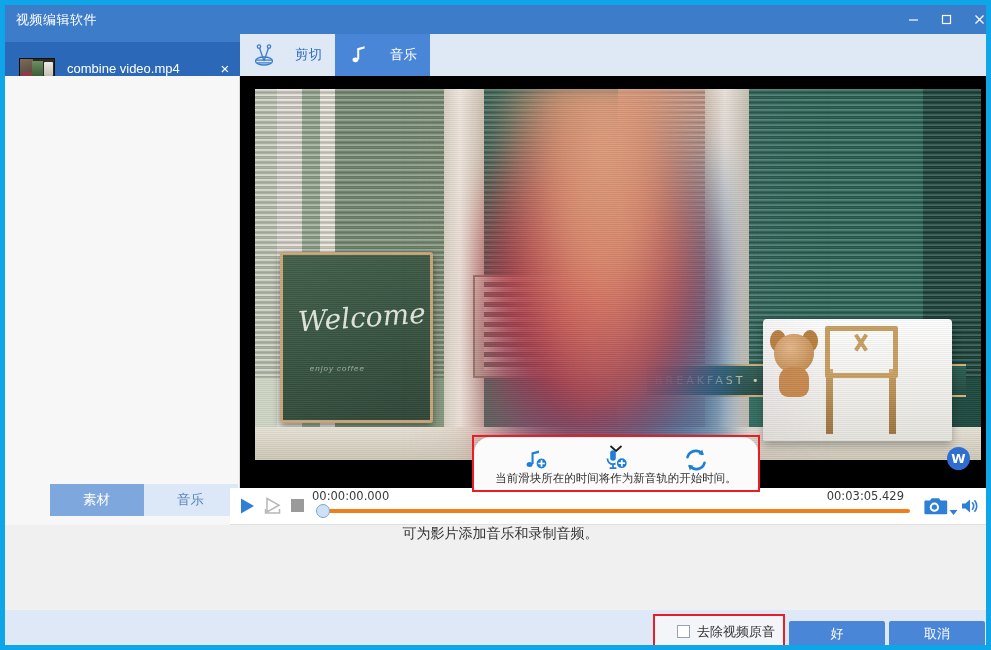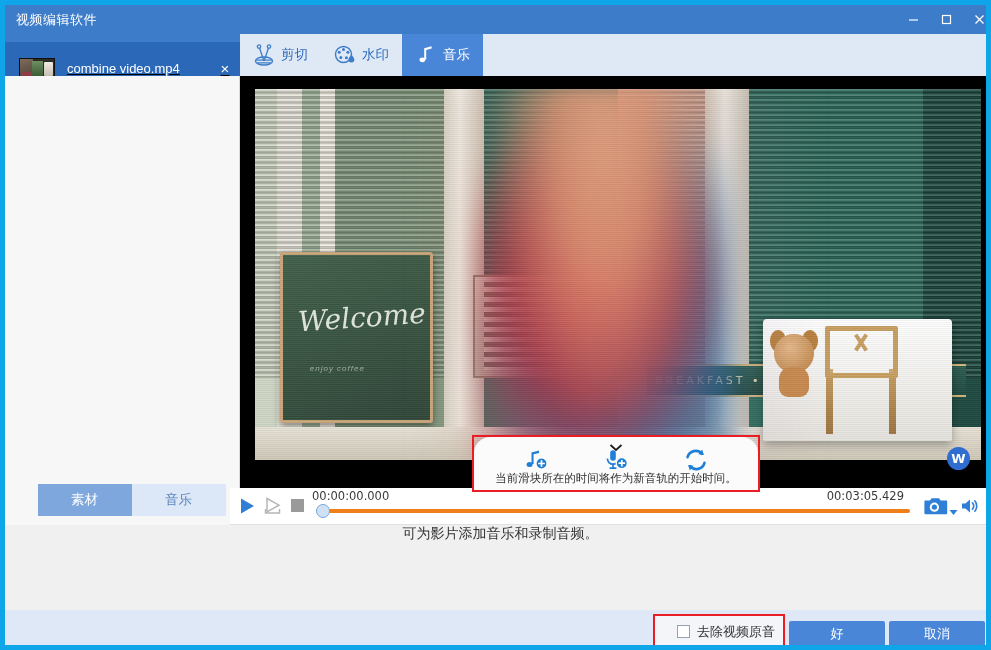--- a/index.html
+++ b/index.html
@@ -48,21 +48,21 @@
     position: absolute; left: 0; top: 29px;
     width: 991px; height: 42px;
     background: #3d7cc9;
   }
 
   
   .filetab {
     position: absolute; left: 0; top: 8px;
     width: 235px; height: 53px;
     background: #2c68b8;
-    display: flex; align-items: center; text-decoration: underline;
+    display: flex; align-items: center;
   }
   .filetab-thumb {
     width: 36px; height: 21px;
     margin-left: 14px;
     background: #2b2b25;
     border: 1px solid #111;
     position: relative; overflow: hidden;
     flex: 0 0 auto;
   }
   .filetab-thumb .t-a { position:absolute; left:0; top:0; width:38%; height:100%;
@@ -89,40 +89,40 @@
   .ftabs {
     position: absolute; left: 235px; top: 0;
     width: 756px; height: 42px;
     background: #dfe9f6;
     display: flex; align-items: stretch;
   }
   .ftab {
     height: 42px;
     display: flex; align-items: center;
     padding: 0 13px 0 11px;
-    gap: 4px;
+    gap: 18px;
     color: #2f6cc0;
     font-size: 13.5px;
     white-space: nowrap;
   }
   .ftab .ic { width: 26px; height: 26px; display:flex; align-items:center; justify-content:center; flex:0 0 auto;}
   .ftab .ic svg { display:block; }
   .ftab.active { background: #4a86d8; color: #ffffff; }
   .ftab-label { line-height: 1; }
 
   
   .sidebar {
     position: absolute; left: 0; top: 71px;
     width: 235px; height: 449px;
     background: #f7f7f7;
     border-right: 1px solid #d9d9d9;
   }
   .sidebar-body { position:absolute; left:0; top:0; right:0; bottom:44px; background:#f7f7f7; }
   .sb-tabs {
-    position: absolute; left: 0; bottom: 9px;
+    position: absolute; left: 12px; bottom: 9px;
     width: 253px; height: 32px;
     display: flex; justify-content: center;
   }
   .sb-tab {
     width: 94px; height: 32px;
     display: flex; align-items: center; justify-content: center;
     font-size: 13.5px;
     color: #5d87bf;
     background: #dce8f7;
   }
@@ -302,21 +302,20 @@
     z-index: 30;
   }
   .popup {
     position: absolute; left: 0; top: 0;
     width: 100%; height: 100%;
     background: #fbfbfb;
     border-radius: 16px 16px 0 0;
     display: flex; flex-direction: column;
     align-items: center;
     overflow: hidden;
-    font-family: Liberation Mono, monospace;
   }
   .popup-chev {
     position:absolute; left:50%; top:2px; transform: translateX(-50%);
     width: 14px; height: 9px;
   }
   .popup-icons {
     position:absolute; left:0; top:11px; width:100%;
     display: flex; justify-content: space-around; align-items: center;
     padding: 0 22px;
   }
@@ -461,36 +460,20 @@
             <circle cx="7" cy="3.6" r="1.7"></circle>
               <circle cx="17" cy="3.6" r="1.7"></circle>
             <path d="M4.2 17.2 h15.6 M5.2 19.8 h13.6"></path>
           </svg>
         </span>
         <span class="ftab-label">剪切</span>
       </div>
 
 
 
-      <div class="ftab">
-        <span class="ic">
-          <svg width="24" height="24" viewBox="0 0 24 24">
-            <circle cx="10.5" cy="11.5" r="8" fill="none" stroke="#3d7cc9" stroke-width="1.4"></circle>
-            <g fill="#3d7cc9">
-              <circle cx="10.5" cy="6.5" r="1.5"></circle>
-                <circle cx="6.2" cy="9.3" r="1.5"></circle>
-              <circle cx="7.8" cy="14.6" r="1.5"></circle>
-                <circle cx="13.4" cy="14.8" r="1.5"></circle>
-              <circle cx="14.9" cy="9.2" r="1.5"></circle>
-            </g>
-            <path d="M18.4 11.4 c1.9 2.4 3 3.8 3 5.2 a3 3 0 0 1 -6 0 c0 -1.4 1.1 -2.8 3 -5.2 z" fill="#3d7cc9"></path>
-          </svg>
-        </span>
-        <span class="ftab-label">水印</span>
-      </div>
 
       <div class="ftab active">
         <span class="ic">
           <svg width="22" height="22" viewBox="0 0 22 22">
             <path d="M9.2 15.2 V4.2 l7.4 -1.9 v2.3 L11.2 6 v9.6 z" fill="#ffffff"></path>
             <ellipse cx="7.4" cy="15.8" rx="2.9" ry="2.4" fill="#ffffff"></ellipse>
           </svg>
         </span>
         <span class="ftab-label">音乐</span>
       </div>

